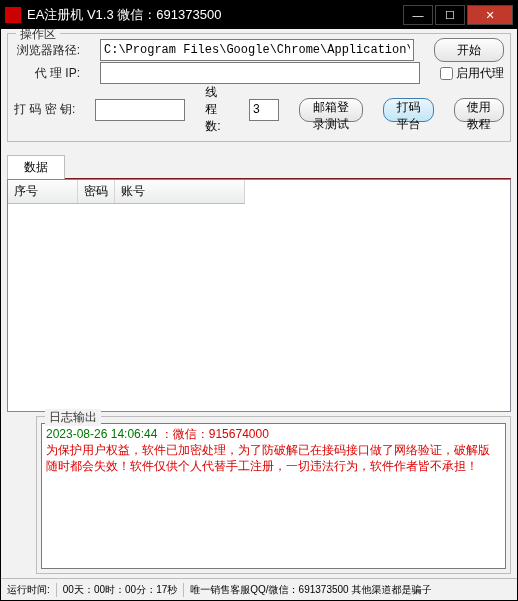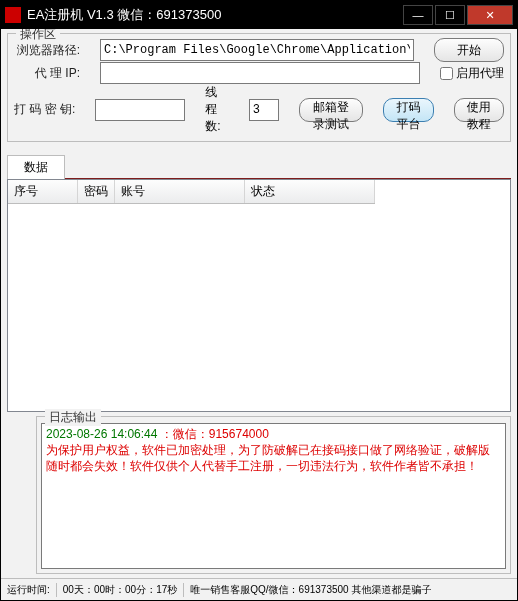--- a/index.html
+++ b/index.html
@@ -78,21 +78,20 @@
 
     <div class="tabs">
       <div class="tab">数据</div>
     </div>
 
     <div class="grid-wrap">
       <div class="grid-head">
         <div style="width:70px">序号</div>
         <div style="flex:1">密码</div>
         <div style="width:130px">账号</div>
-        <div style="width:130px">状态</div>
       </div>
       <div class="grid-body"></div>
     </div>
 
     <div class="log-group">
       <span class="group-title">日志输出</span>
       <div class="log-box"><span class="log-ts">2023-08-26 14:06:44 </span><span>：微信：915674000</span><br>为保护用户权益，软件已加密处理，为了防破解已在接码接口做了网络验证，破解版随时都会失效！软件仅供个人代替手工注册，一切违法行为，软件作者皆不承担！<br></div>
     </div>
 
   </div>

